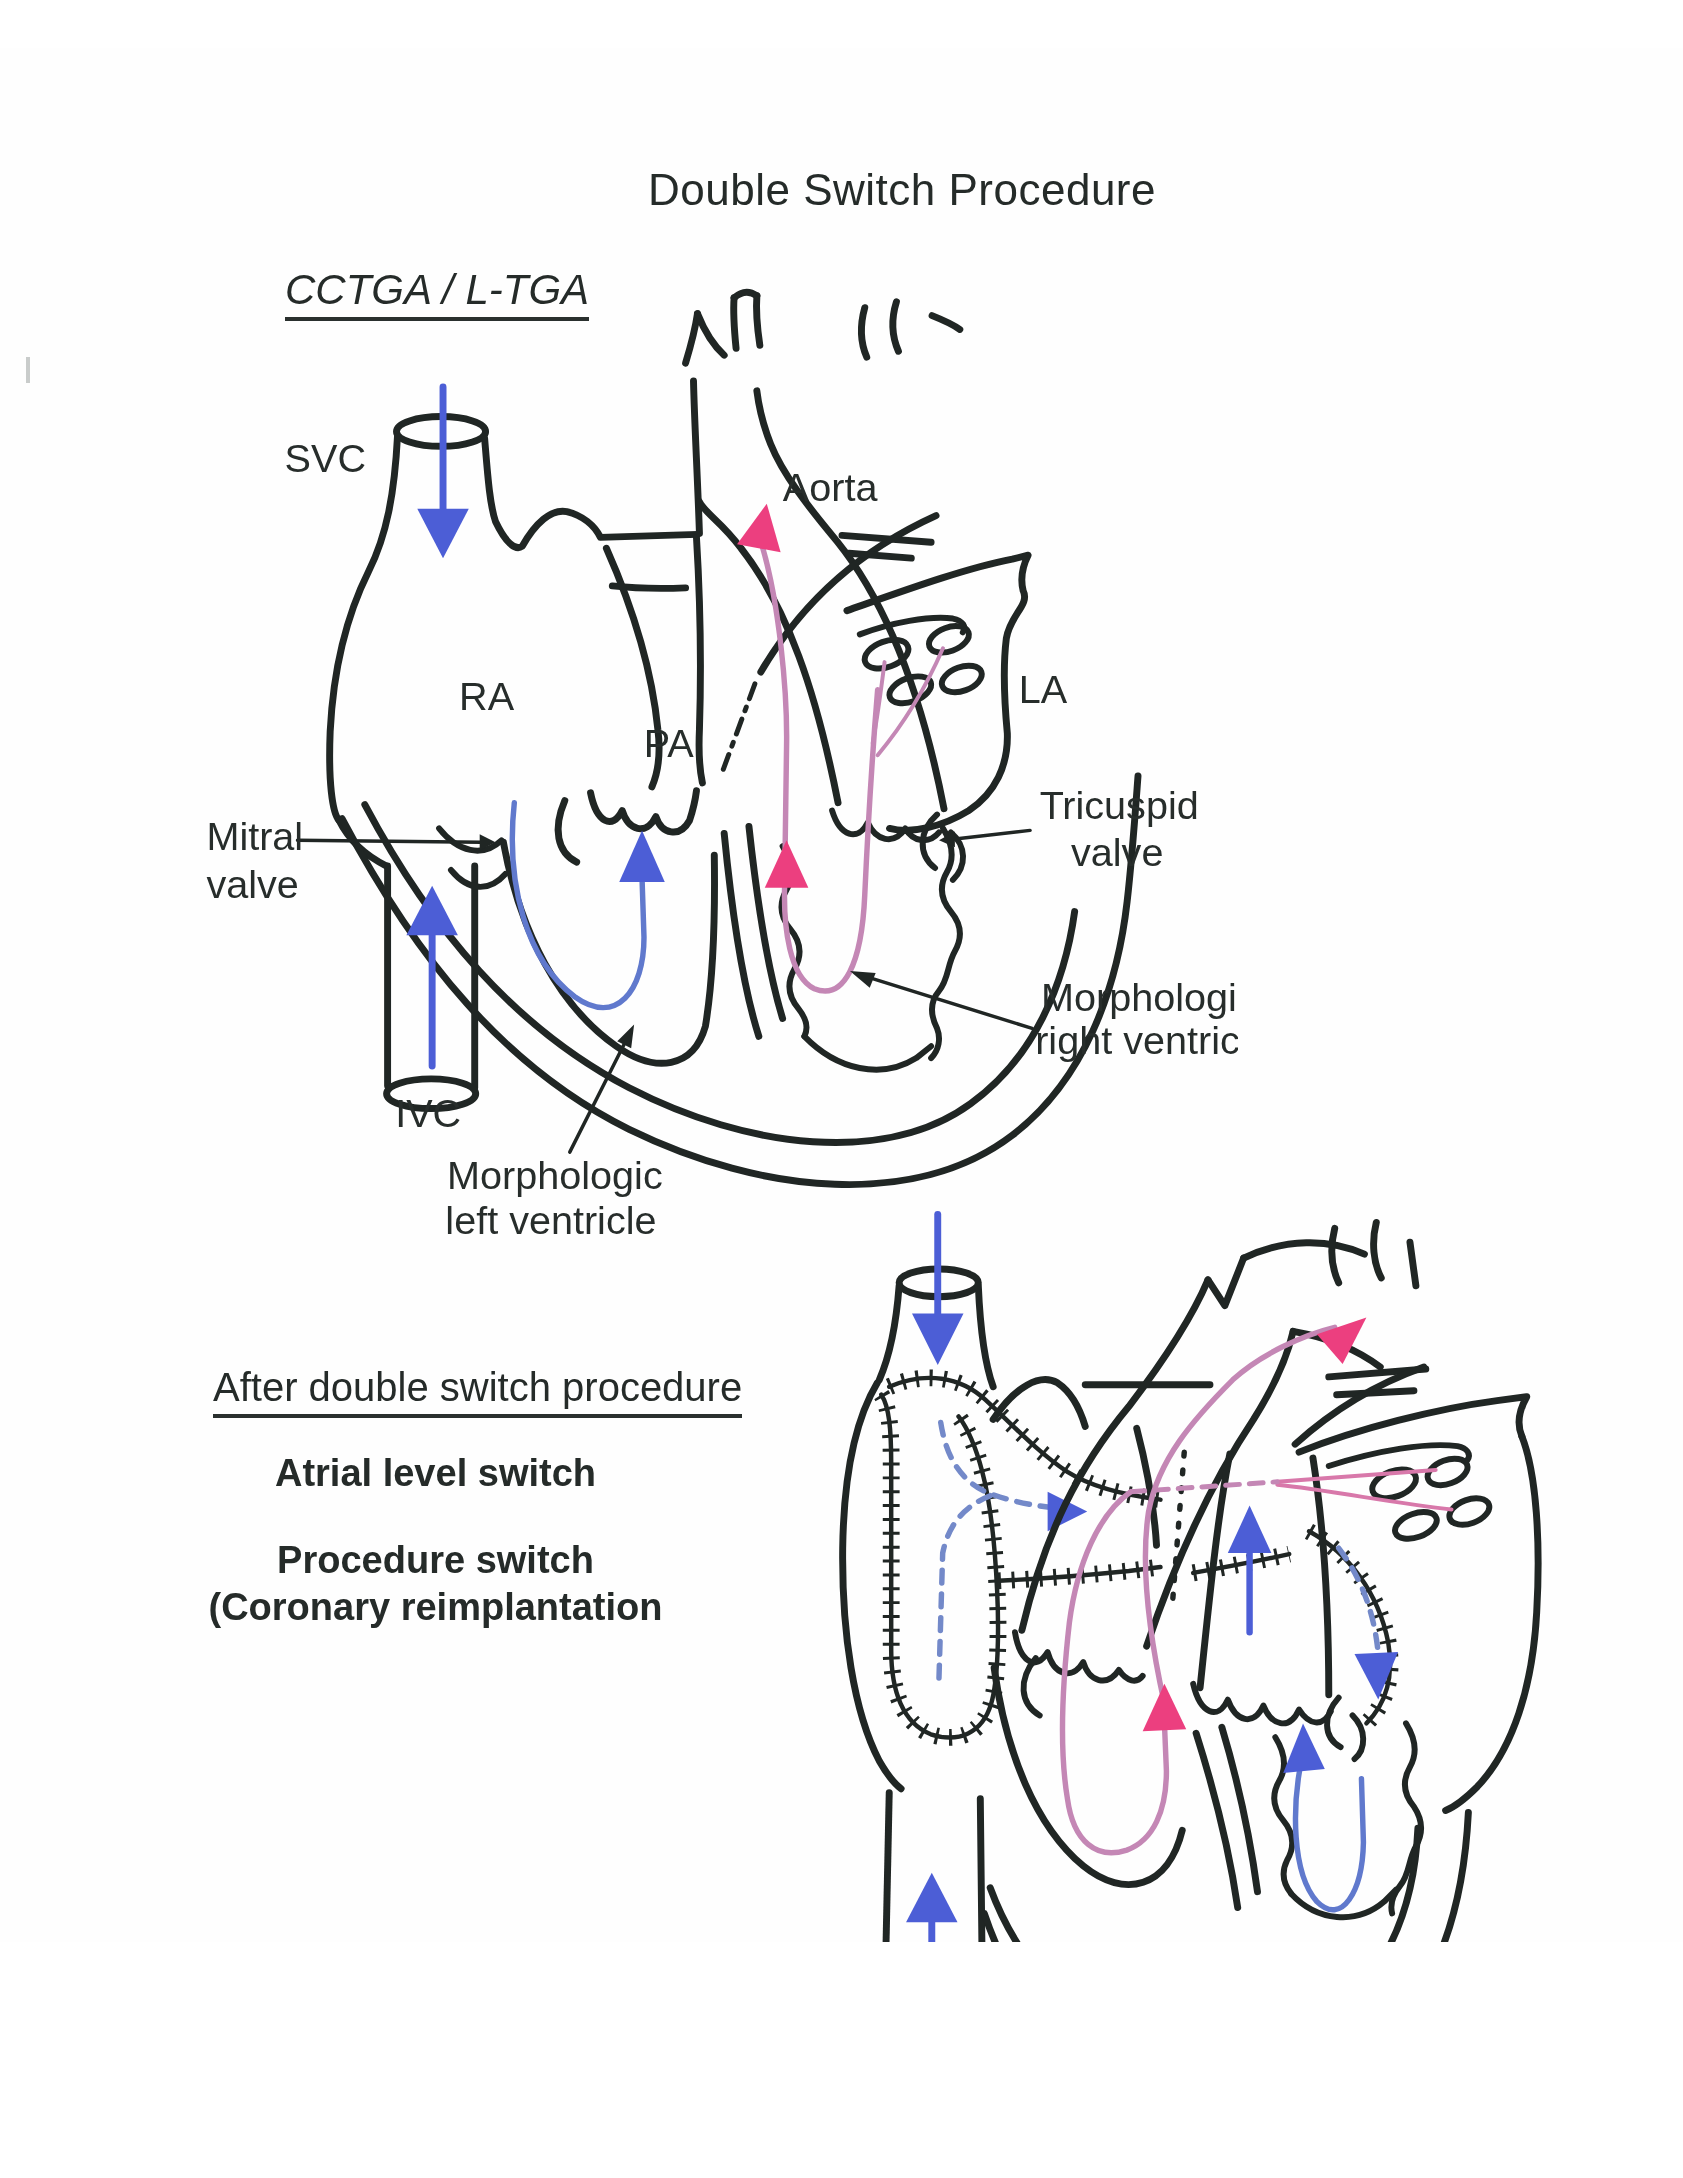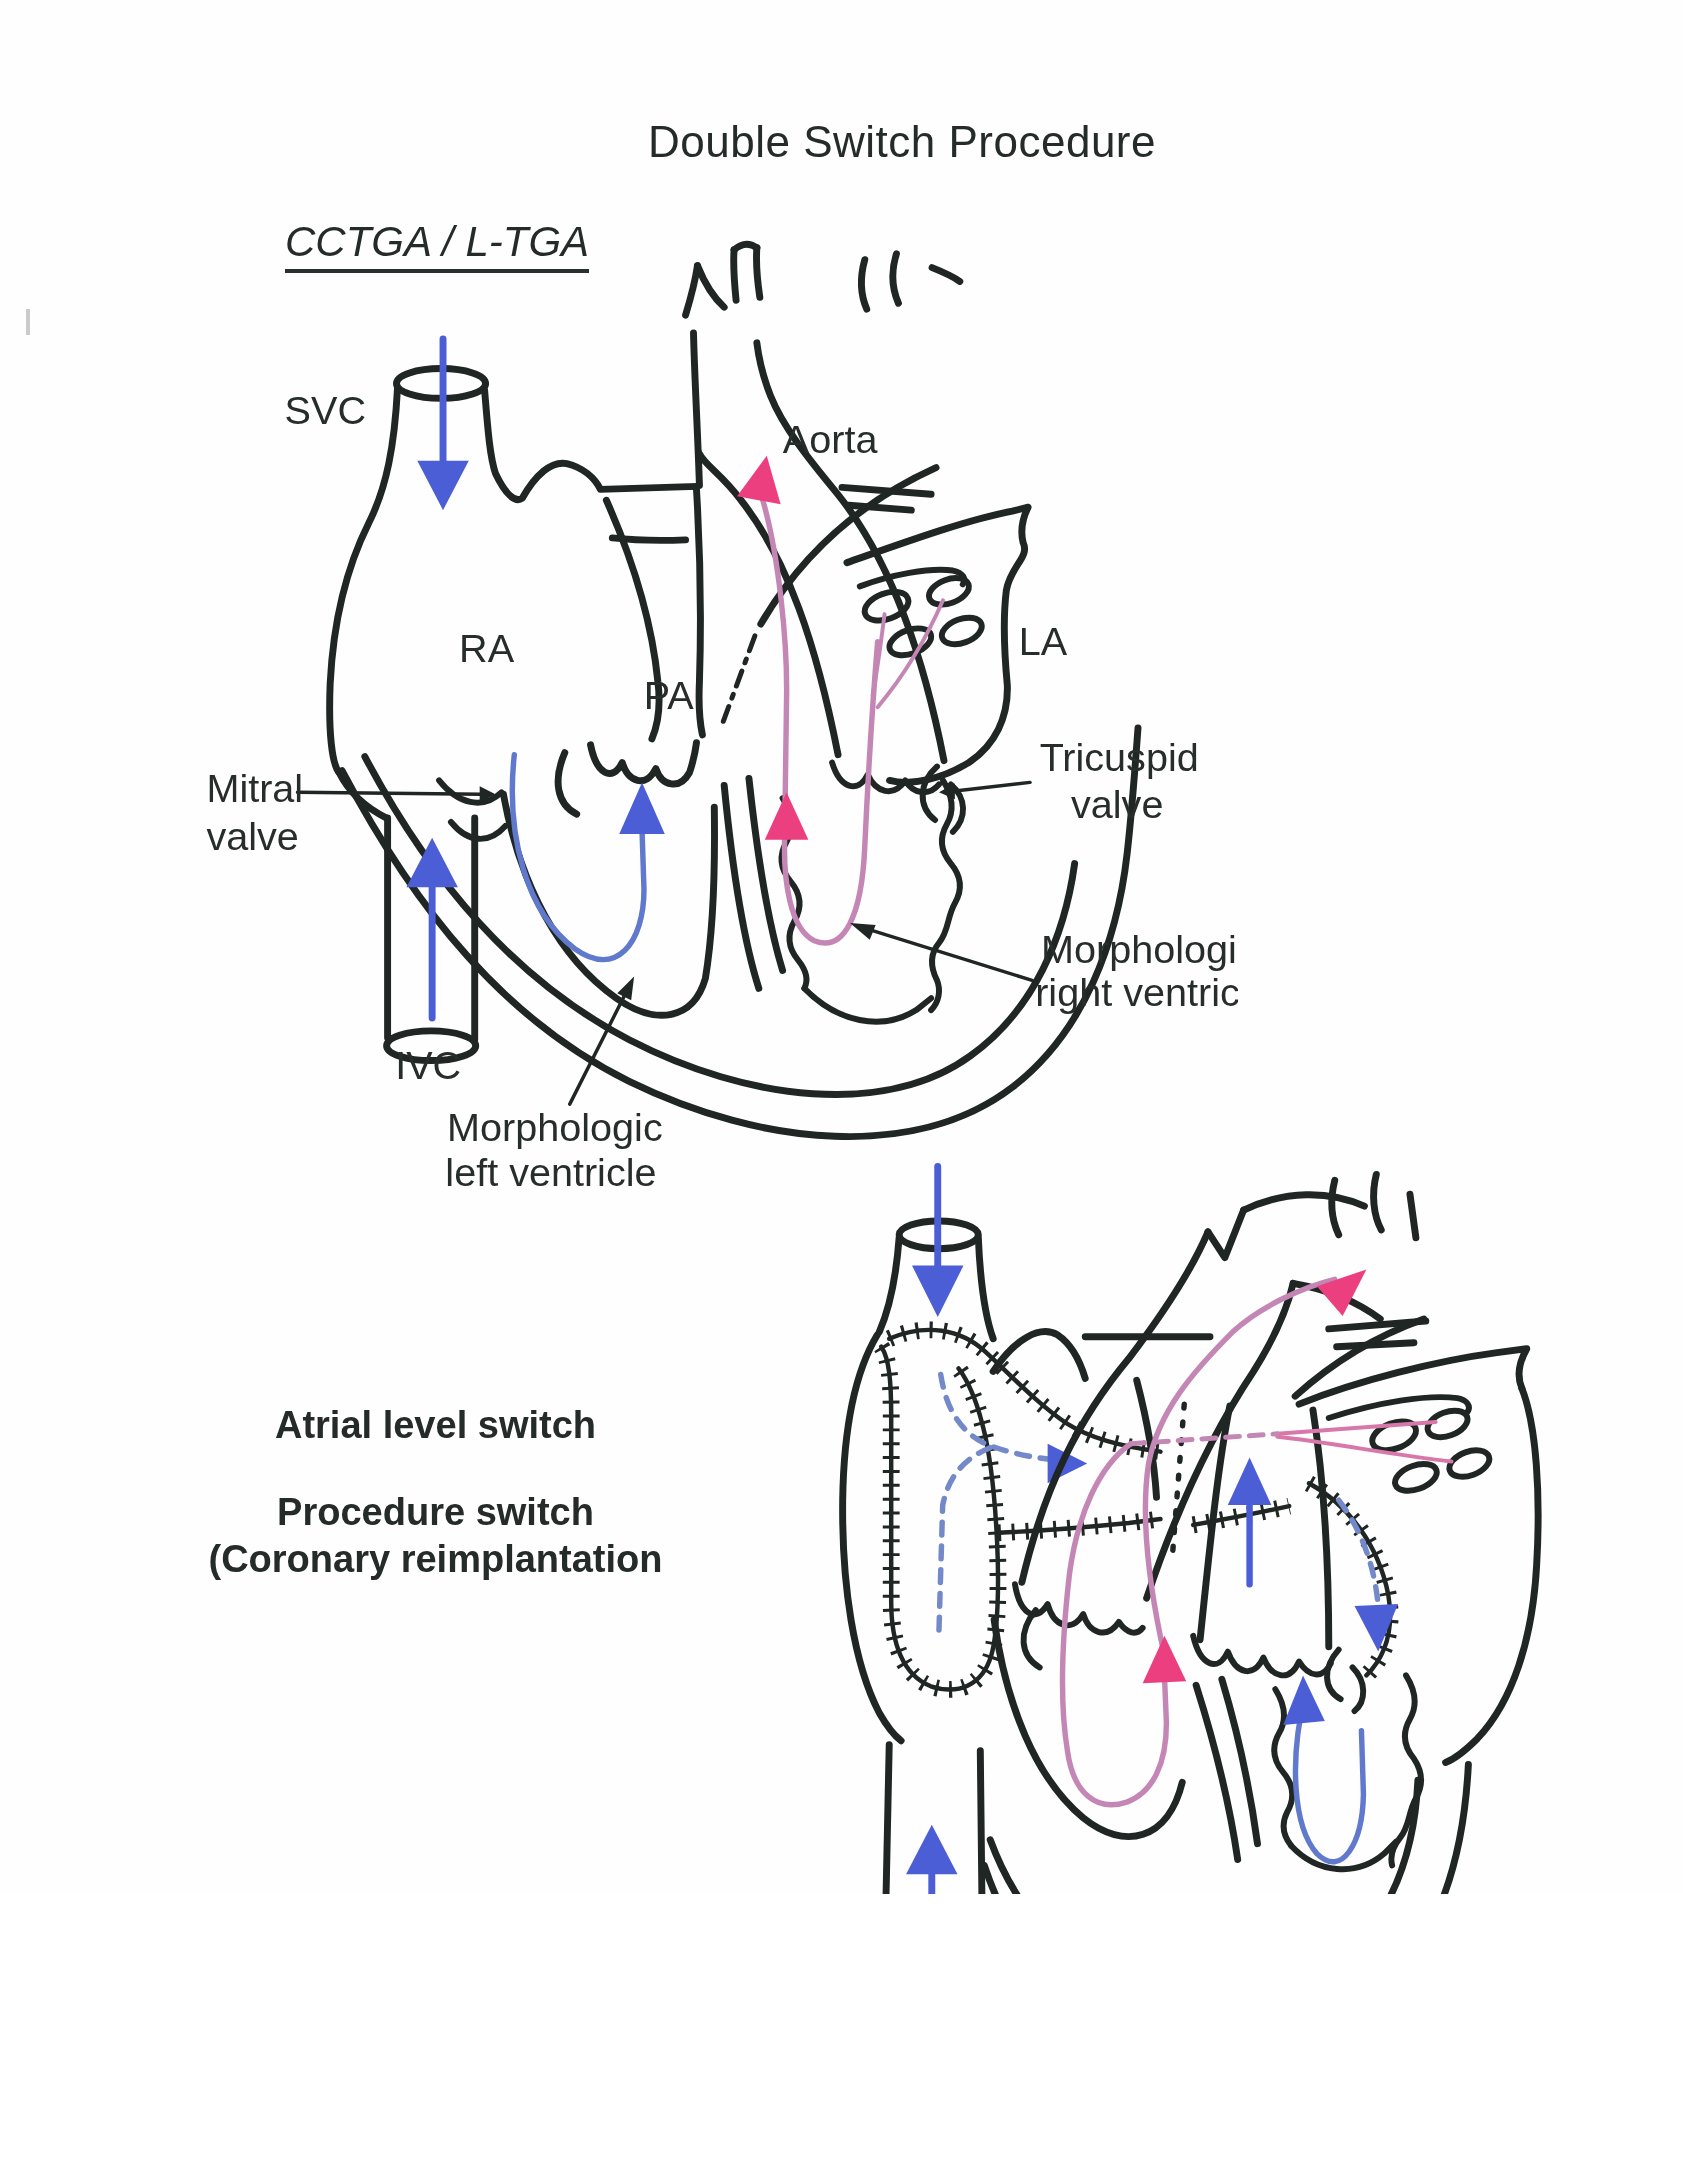--- a/index.html
+++ b/index.html
@@ -1,17 +1,17 @@
 <!DOCTYPE html>
 <html><head>
 <meta charset="utf-8">
 <style>
   html,body{margin:0;padding:0;background:#ffffff;}
   .page{position:relative;width:1683px;height:1894px;background:#fefefe;overflow:hidden;
-        font-family:"Liberation Sans", sans-serif;color:#272d2b;}
+        font-family:"Liberation Sans", sans-serif;color:#272d2b;margin-top:48px;}
   .title{position:absolute;left:648px;top:117px;font-size:44px;letter-spacing:0.5px;color:#252b29;}
   .heading-before{position:absolute;left:285px;top:218px;font-size:42px;color:#252b29;
         border-bottom:4px solid #2a302e;padding-bottom:3px;font-style:italic;}
   .heading-after{position:absolute;left:213px;top:1317px;font-size:40px;color:#252b29;
         border-bottom:4px solid #2a302e;padding-bottom:4px;}
   .annot{position:absolute;left:168px;top:1402px;width:535px;text-align:center;
         font-size:38px;line-height:47px;color:#252b29;font-weight:bold;}
   .annot .gap{height:40px;}
   svg{position:absolute;}
   svg text{font-family:"Liberation Sans", sans-serif;font-size:40px;fill:#272d2b;}
@@ -163,20 +163,21 @@
     <text x="208" y="858">valve</text>
     <text x="1130" y="778" text-anchor="middle">Tricuspid</text>
     <text x="1128" y="826" text-anchor="middle">valve</text>
     <text x="1160" y="972" text-anchor="middle">Morphologic</text>
     <text x="1164" y="1016" text-anchor="middle">right ventricle</text>
     <text x="432" y="1090" text-anchor="middle">IVC</text>
     <text x="560" y="1152" text-anchor="middle">Morphologic</text>
     <text x="556" y="1198" text-anchor="middle">left ventricle</text>
   </svg>
 
+  <div class="heading-after">After double switch procedure</div>
   <div class="annot">
     <div>Atrial level switch</div>
     <div class="gap"></div>
     <div>Procedure switch</div>
     <div>(Coronary reimplantation</div>
   </div>
 
   <svg style="left:812px;top:1119px;width:792px;height:990px" viewBox="820 1130 800 1000" fill="none" stroke-linecap="round" stroke-linejoin="round">
 
     <g stroke="#202624" stroke-width="7">

